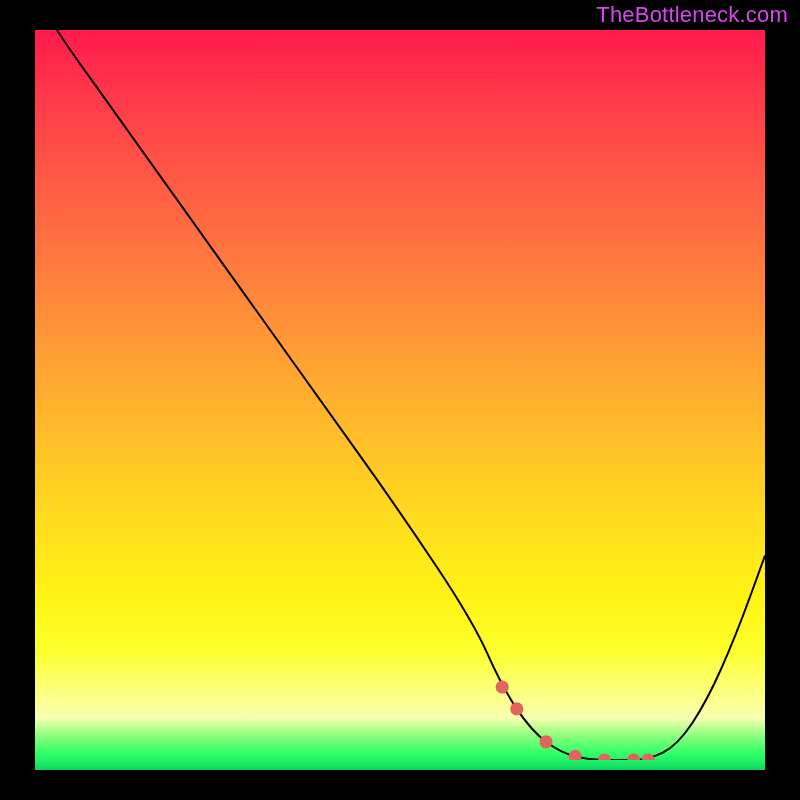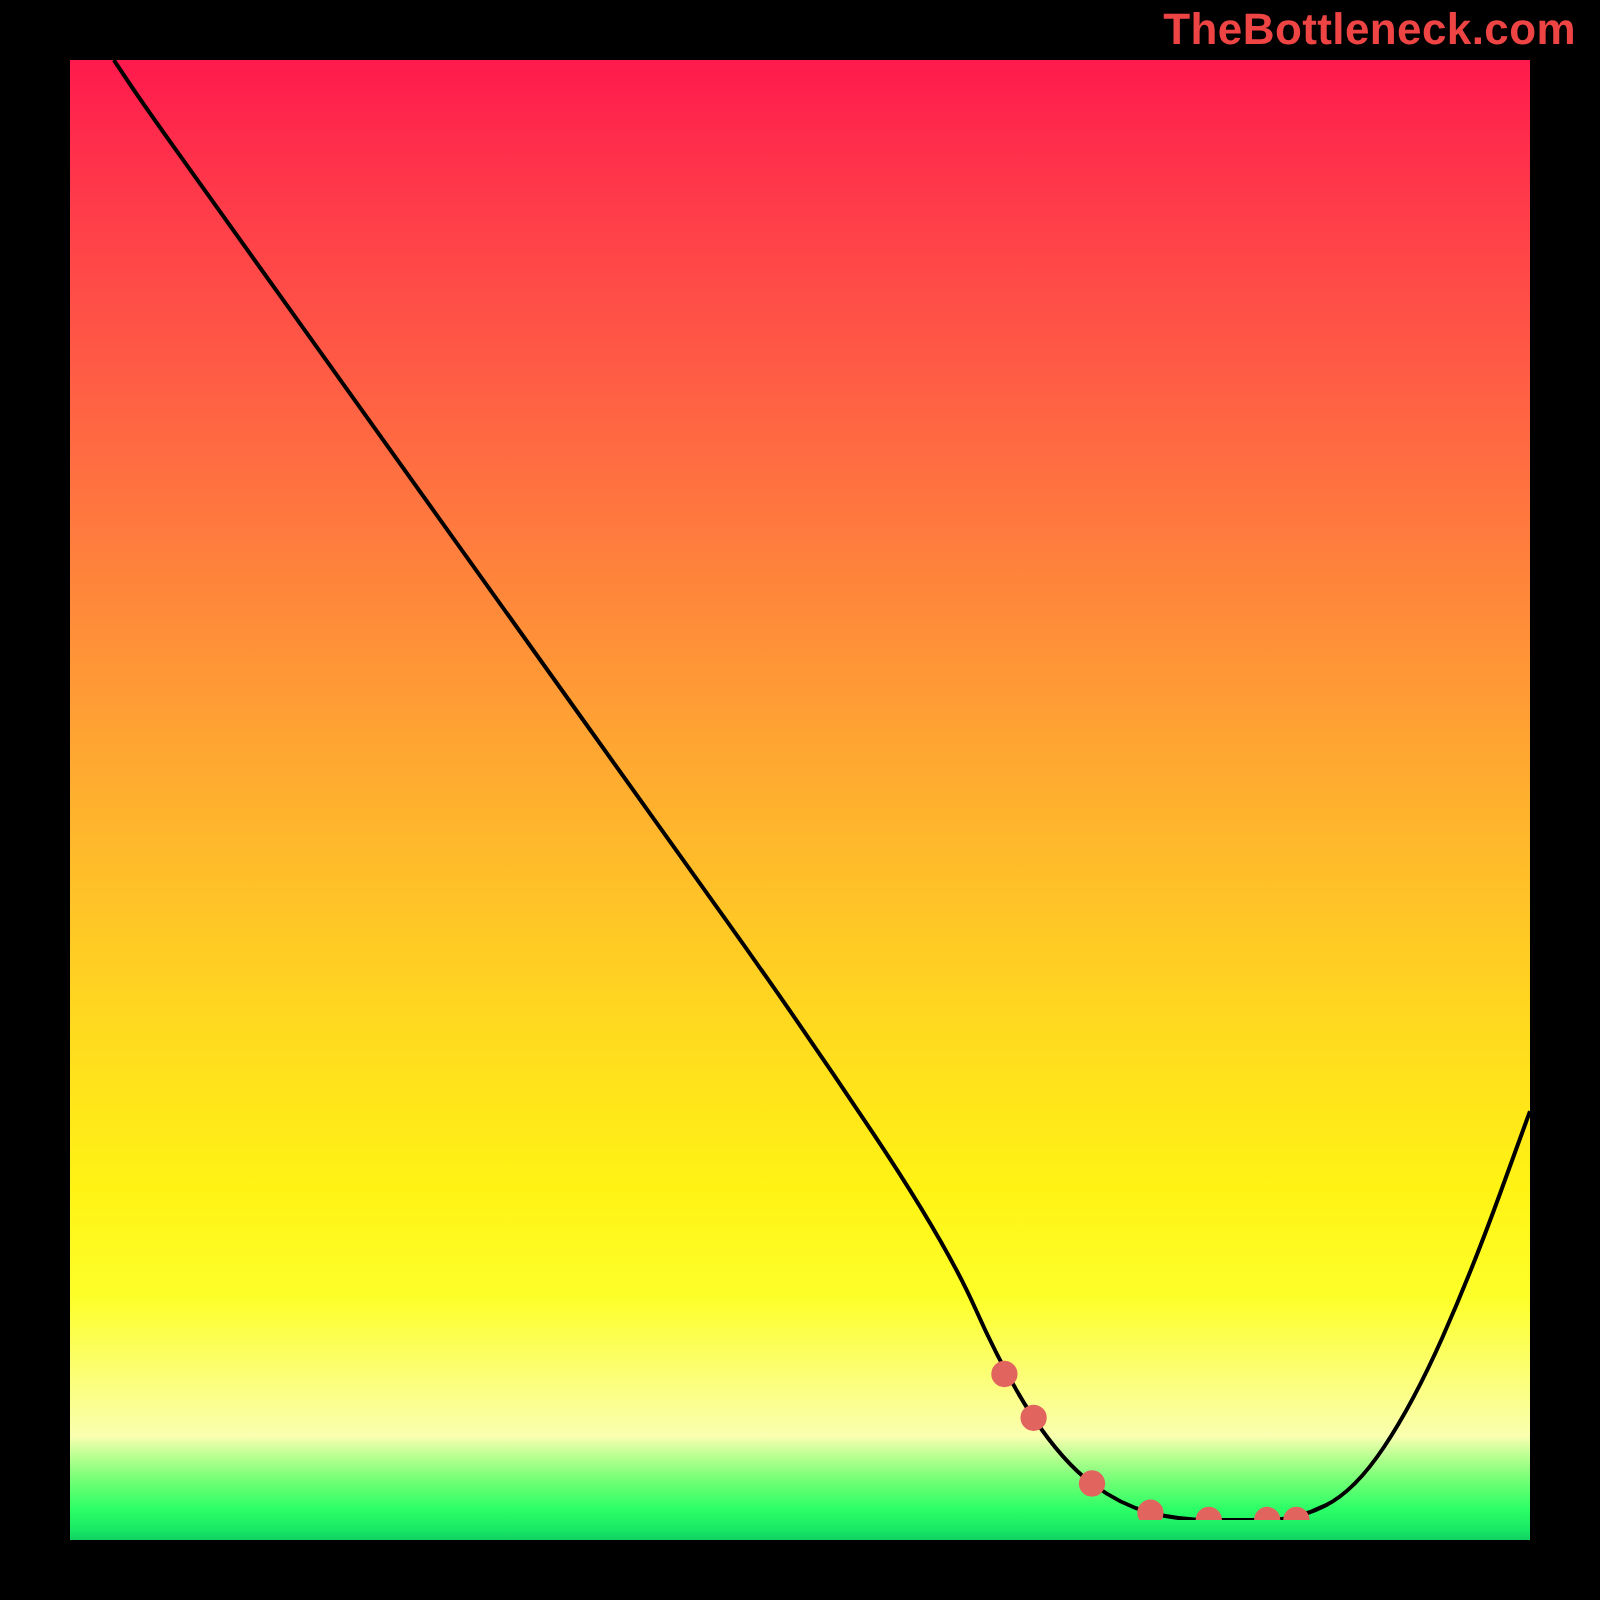--- a/index.html
+++ b/index.html
@@ -13,23 +13,23 @@
   }
   .wrap {
     position: relative;
     width: 800px;
     height: 800px;
   }
   .attribution {
     position: absolute;
     top: 2px;
     right: 12px;
-    color: #ef4444;
+    color: #d946ef;
     font-size: 22px;
-    font-weight: 700;
+    font-weight: 400;
     letter-spacing: 0.2px;
   }
   .plot {
     position: absolute;
     left: 35px;
     top: 30px;
     width: 730px;
     height: 740px;
     overflow: hidden;
   }

